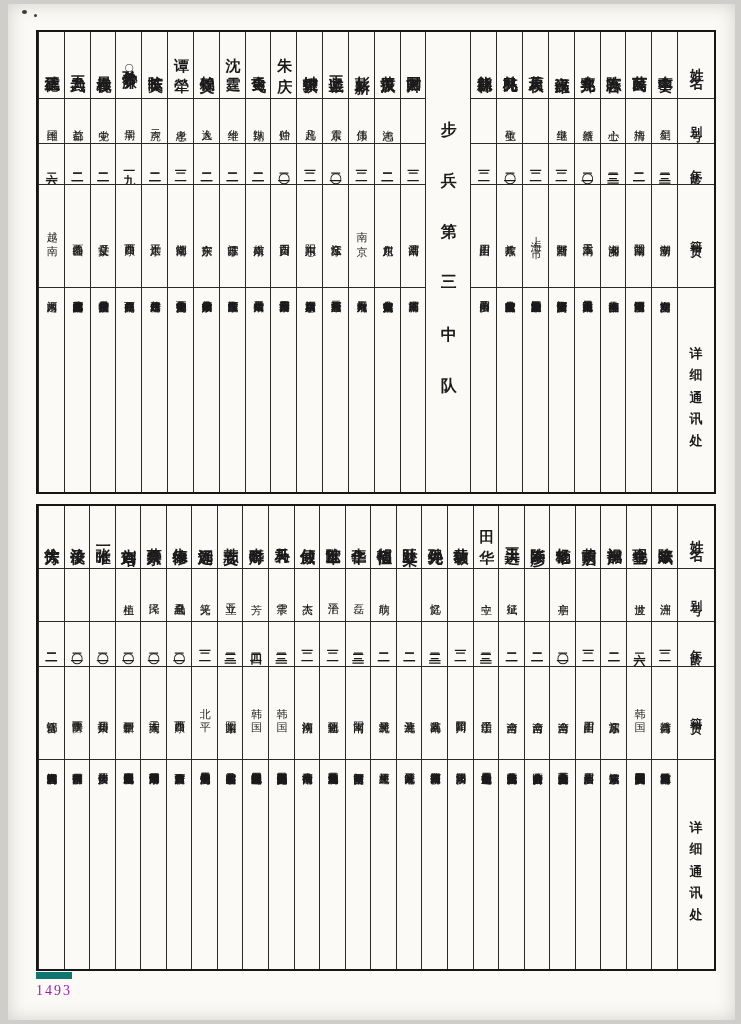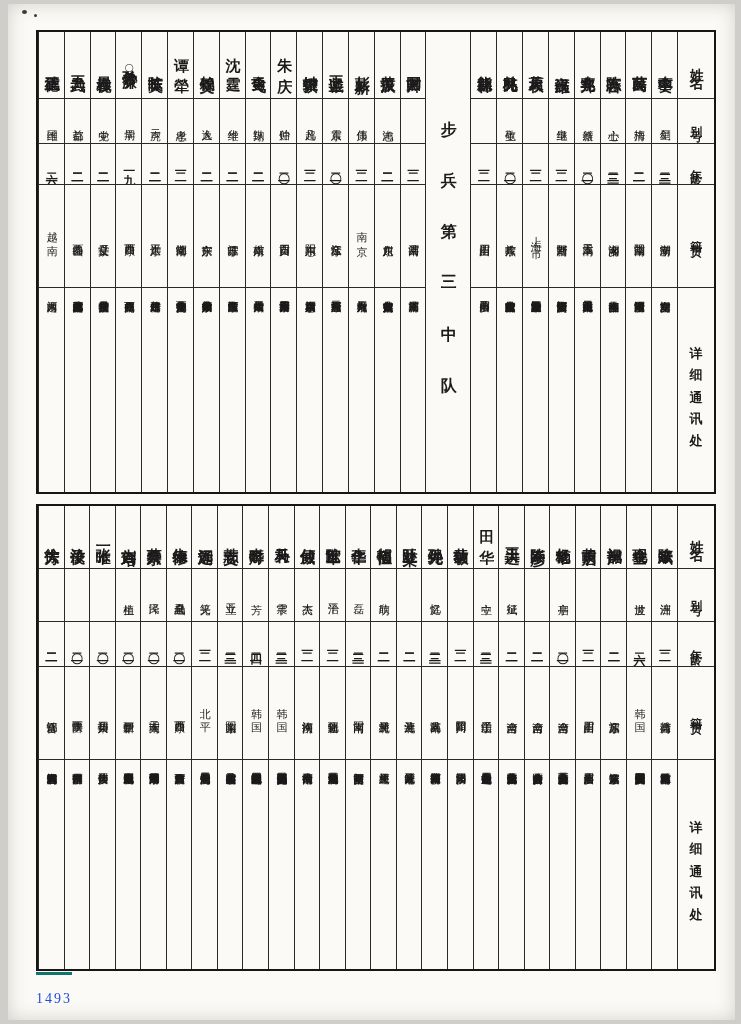--- a/index.html
+++ b/index.html
@@ -49,22 +49,22 @@
   .hcol .c-addr{justify-content:center;padding-top:0;}
   .hcol .c-addr .vtext{font-size:13px;letter-spacing:1.7em;}
   .cell.title{height:100%;border-bottom:none;}
   .cell.title .vtext{font-size:16px;font-weight:700;letter-spacing:3.2em;}
   .circle-mark{
     writing-mode:vertical-rl;text-orientation:upright;
     font-size:8px;line-height:1;margin-top:2px;color:#222;
   }
   .pagenum{
     position:absolute;left:36px;top:972px;
-    font-size:14px;letter-spacing:2px;color:#1d4ed8;
-    border-top:3px solid #0f766e;padding-top:16px;
+    font-size:14px;letter-spacing:2px;color:#a21caf;
+    border-top:7px solid #0f766e;padding-top:4px;
   }
 </style>
 </head>
 <body>
 
 <div class="paper"></div>
 <div class="speck" style="left:22px;top:10px;width:5px;height:4px;"></div>
 <div class="speck" style="left:34px;top:14px;width:3px;height:3px;"></div>
 
 <div id="table-top" class="rtable t-top" style="left:36px;top:30px;width:676px;height:460px;">

